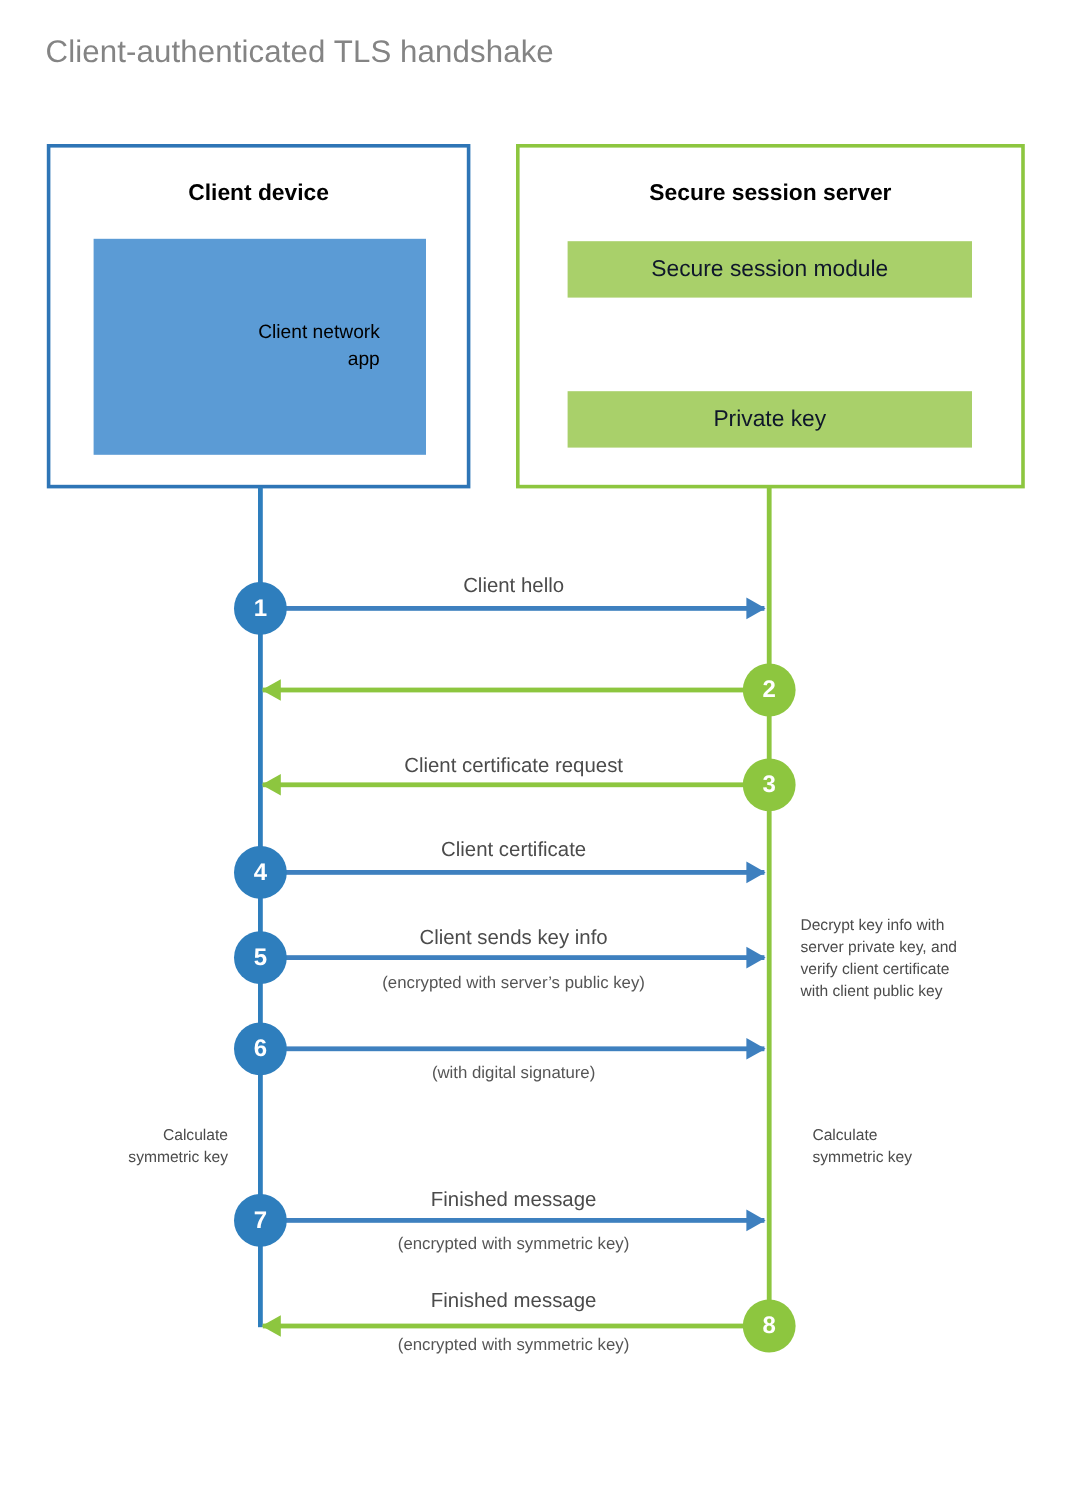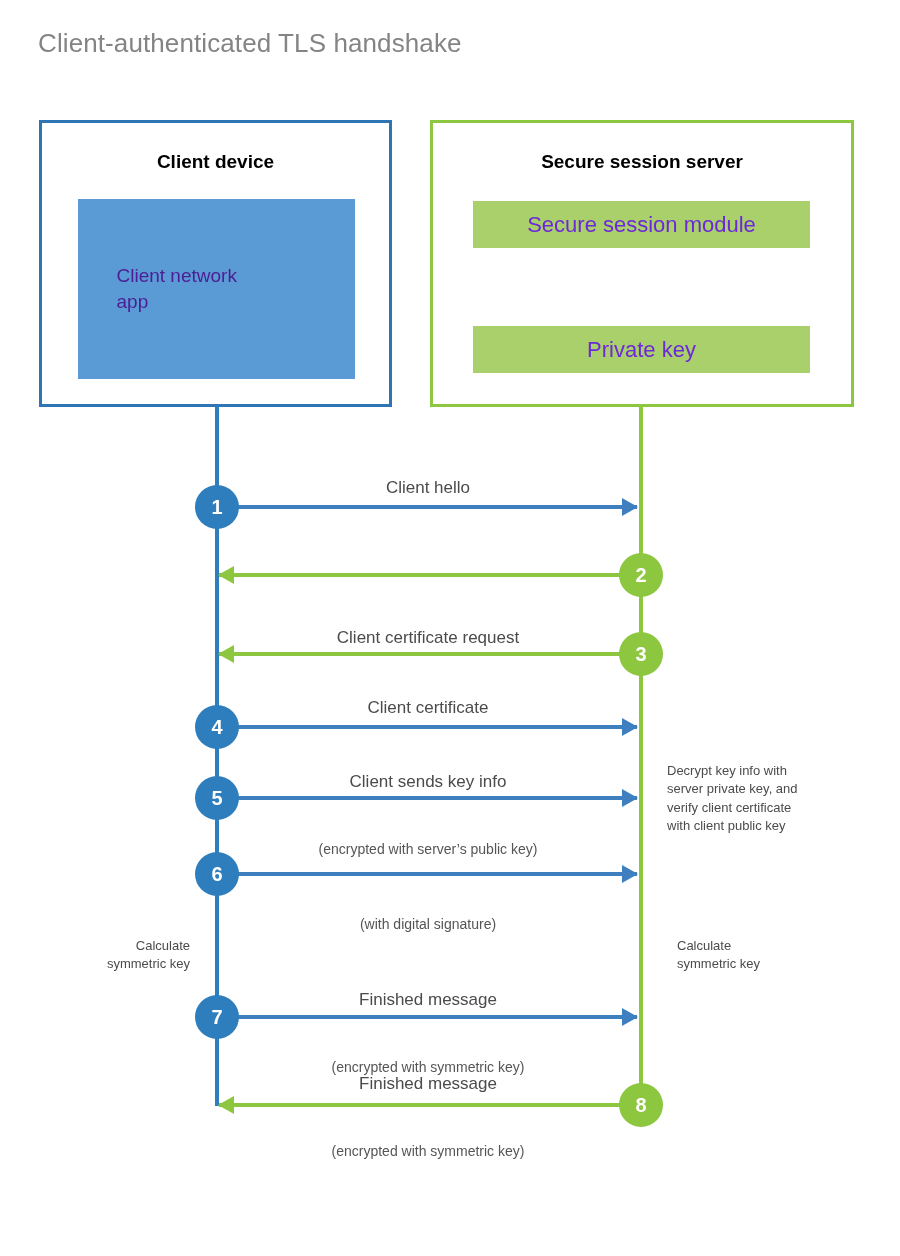--- a/index.html
+++ b/index.html
@@ -70,42 +70,42 @@
     left: 36px;
     top: 76px;
     width: 277px;
     height: 180px;
     background: #5B9BD5;
     display: flex;
     align-items: center;
     justify-content: center;
   }
   #client-app-block .block-label {
-    color: #4c1d95;
-    font-size: 19px;
-    font-weight: 400;
-    text-align: left;
+    color: #000000;
+    font-size: 16px;
+    font-weight: 400;
+    text-align: right;
     line-height: 1.35;
     width: 200px;
   }
 
   
   .server-bar {
     position: absolute;
     left: 40px;
     width: 337px;
     height: 47px;
     background: #A9D06A;
     display: flex;
     align-items: center;
     justify-content: center;
   }
   .server-bar .block-label {
-    color: #6d28d9;
-    font-size: 22px;
+    color: #0f172a;
+    font-size: 19px;
     font-weight: 400;
     text-align: right;
   }
   #server-bar-0 { top: 78px; }
   #server-bar-1 { top: 141px; }
   #server-bar-2 { top: 203px; }
 
   
   .lifeline {
     position: absolute;
@@ -177,21 +177,20 @@
   }
   .msg-sublabel {
     position: absolute;
     left: 217px;
     width: 422px;
     text-align: center;
     font-size: 14px;
     font-weight: 400;
     color: #555555;
     white-space: nowrap;
-    margin-top: 31px;
   }
 
   
   .side-note {
     position: absolute;
     font-size: 13px;
     line-height: 1.42;
     color: #4b4b4b;
   }
   #note-server-decrypt {

